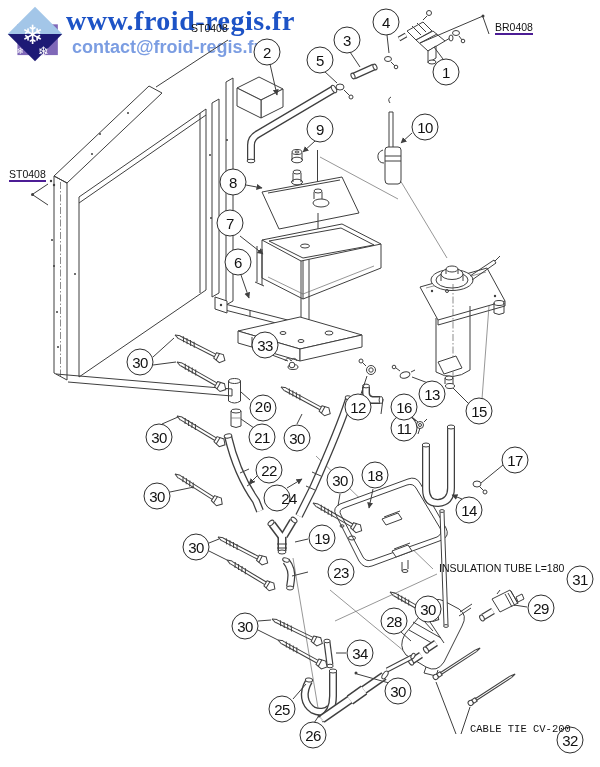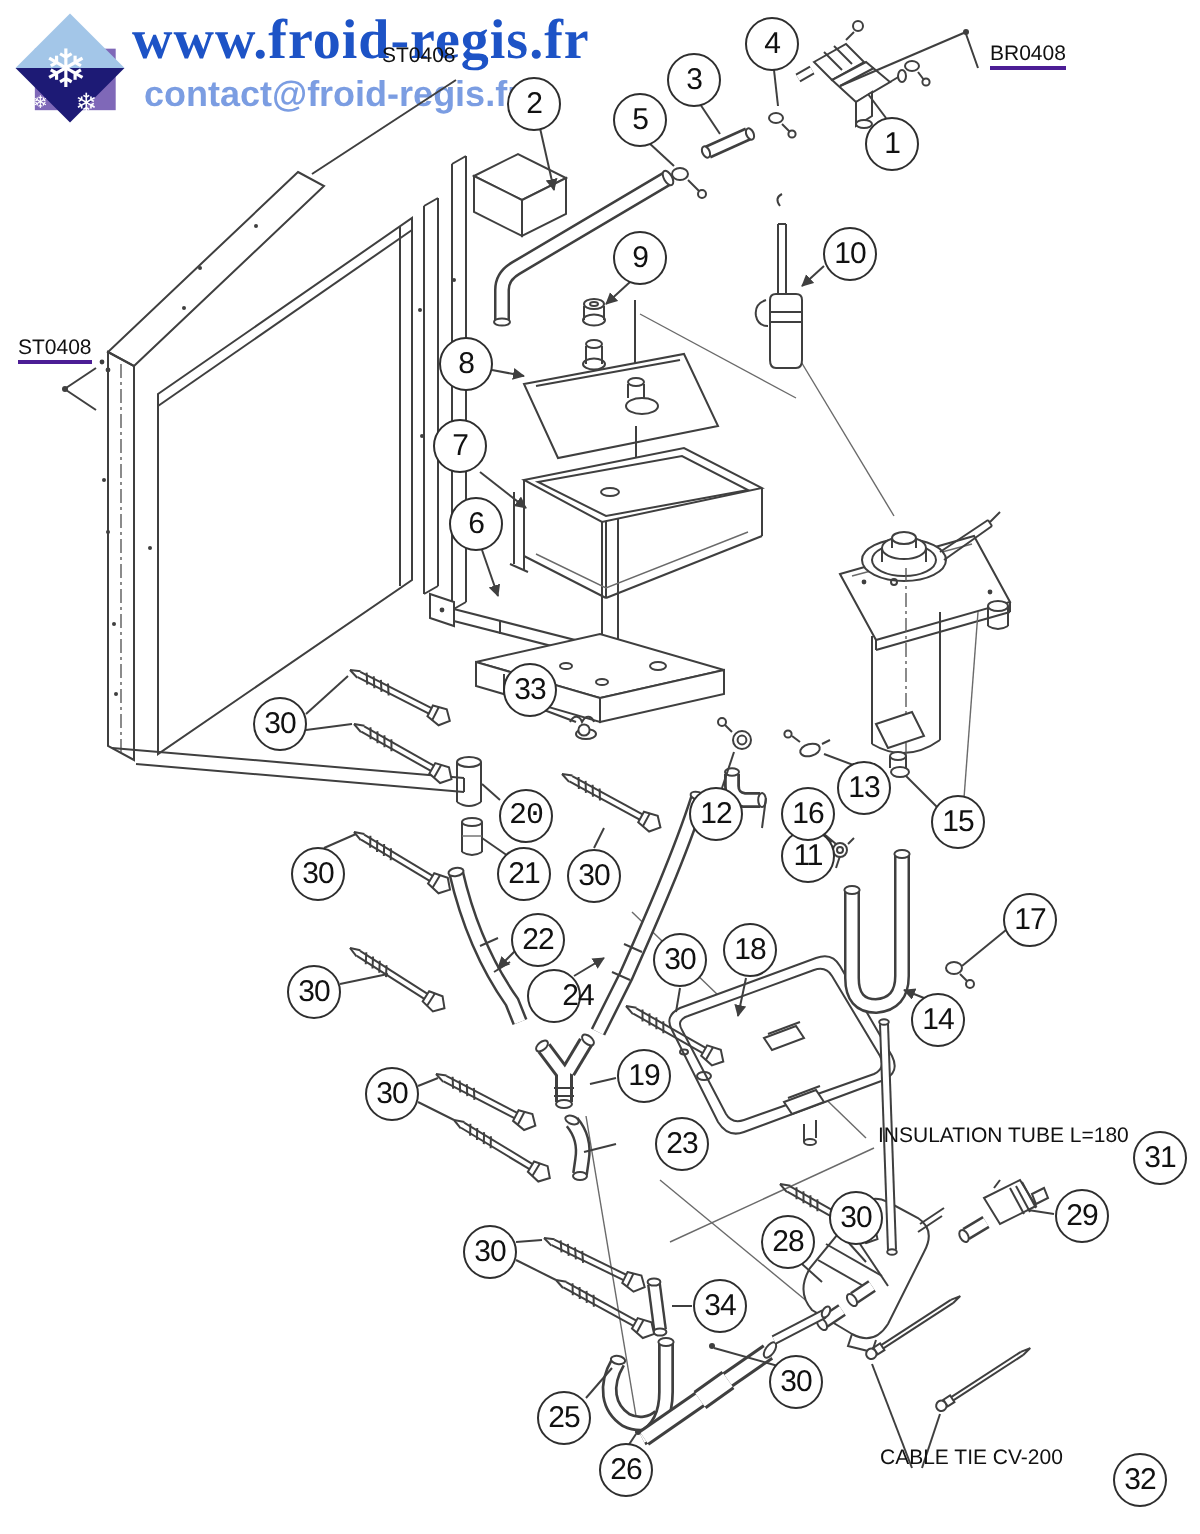--- a/index.html
+++ b/index.html
@@ -520,16 +520,16 @@
       <div class="callout" style="left: 245px; top: 626px;">30</div>
       <div class="callout" style="left: 428px; top: 609px;">30</div>
       <div class="callout" style="left: 398px; top: 691px;">30</div>
       <div class="callout" style="left: 580px; top: 579px; text-align: center;">31</div>
       <div class="callout" style="left: 570px; top: 740px;">32</div>
       <div class="callout" style="left: 265px; top: 345px;">33</div>
       <div class="plabel" style="left: 191px; top: 22px;">ST0408</div>
       <div class="plabel u" style="left: 9px; top: 168px;">ST0408</div>
       <div class="plabel u" style="left: 495px; top: 21px;">BR0408</div>
       <div class="plabel" style="left: 439px; top: 562px;">INSULATION TUBE L=180</div>
-      <div class="plabel" style="left: 440px; top: 723px;">CABLE TIE CV-200</div>
+      <div class="plabel" style="left: 470px; top: 723px; font-family: Liberation Mono, monospace;">CABLE TIE CV-200</div>
     </div>
 
 </div>
 
 </body></html>

